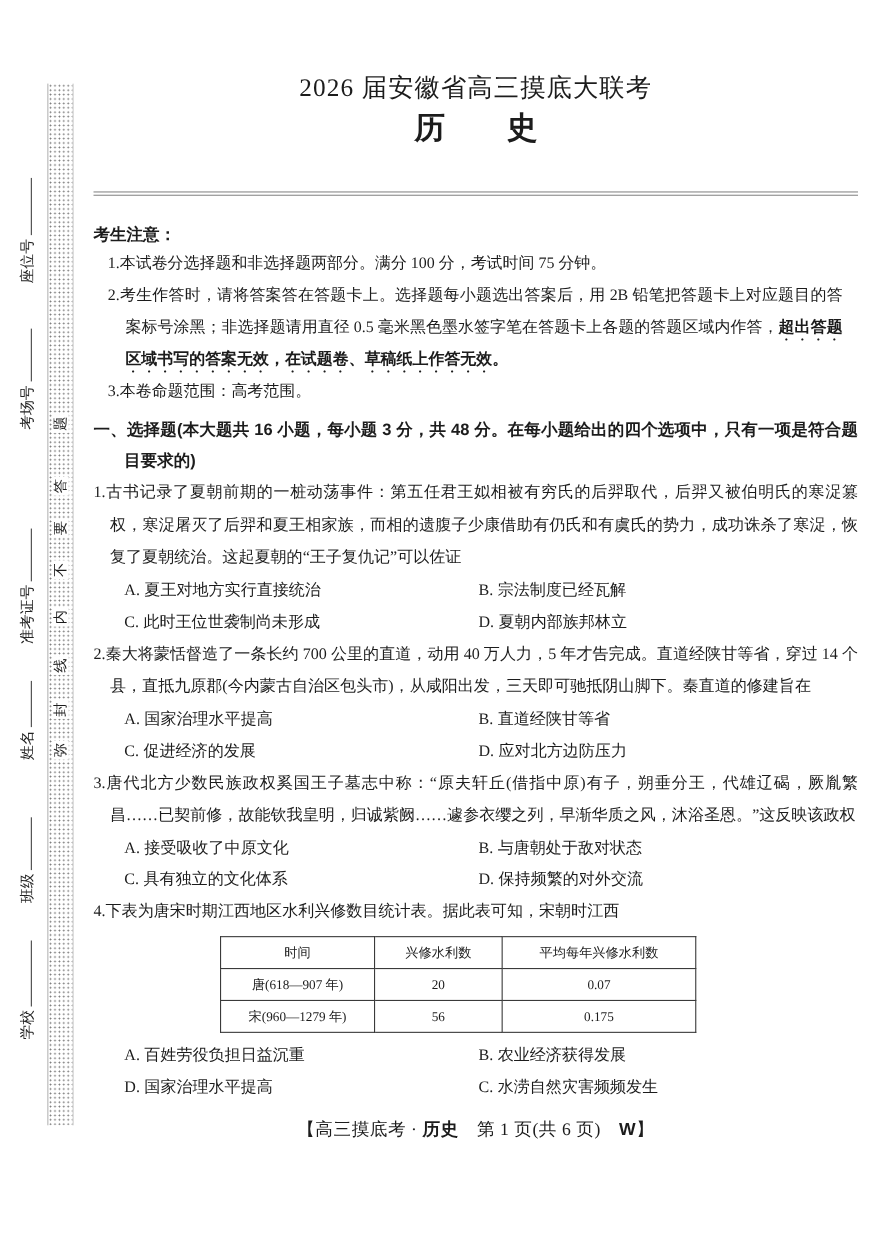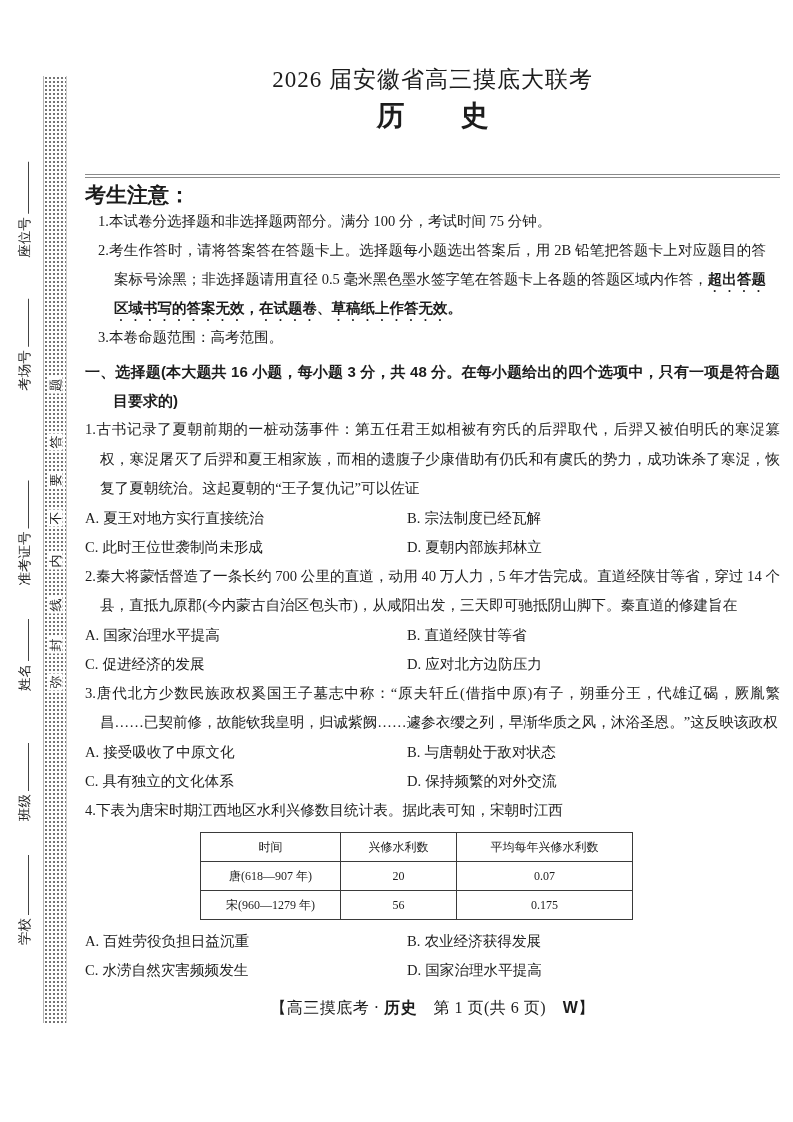--- a/index.html
+++ b/index.html
@@ -42,40 +42,40 @@
     text-align:center; font-size:23px; letter-spacing:1px;
     font-weight:500; line-height:32px;
   }
   .subject {
     text-align:center; font-size:28px; line-height:40px; 
   }
   .rule {
     margin-top:38px; height:4px;
     border-top:1.5px solid #8a8a8a; border-bottom:1.5px solid #8a8a8a;
   }
-  .notice-head { margin-top:5px; font-size:21px; line-height:24px; }
+  .notice-head { margin-top:24px; font-size:15px; line-height:24px; }
   .notes { margin-left:13px; width:668px; }
   .note {
     font-size:14.5px; line-height:29px; text-align:justify;
     padding-left:16px; text-indent:-16px;
   }
   .em-dots {
     font-family:"Liberation Sans","DejaVu Sans",sans-serif; font-weight:bold;
     -webkit-text-emphasis:filled dot; -webkit-text-emphasis-position:under left;
     text-emphasis:filled dot; text-emphasis-position:under left;
   }
   .section-head {
     margin-top:5px; font-size:15px; line-height:29px; text-align:justify;
     padding-left:28px; text-indent:-28px;
   }
   .question {
     font-size:14.6px; line-height:29.5px; text-align:justify;
     padding-left:15px; text-indent:-15px;
   }
-  .opt-row { display:flex; }
+  .opt-row { display:flex; margin-left:28px; }
   .opt { width:322px; font-size:14.6px; line-height:29px; }
   .opt .okey { margin-right:4px; }
 
   .qtable {
     border-collapse:collapse; margin:7px 0 7px 115px; table-layout:fixed;
   }
   .qtable td {
     border:1px solid #3a3a3a; text-align:center; font-size:12px;
     height:29px; padding:0 6px;
   }
@@ -198,22 +198,22 @@
           <td>56</td>
           <td>0.175</td>
         </tr>
       </tbody>
     </table>
     <div class="opt-row">
       <div class="opt"><span class="okey">A.</span><span>百姓劳役负担日益沉重</span></div>
       <div class="opt"><span class="okey">B.</span><span>农业经济获得发展</span></div>
     </div>
     <div class="opt-row">
+      <div class="opt"><span class="okey">D.</span><span>国家治理水平提高</span></div>
       <div class="opt"><span class="okey">C.</span><span>水涝自然灾害频频发生</span></div>
-      <div class="opt"><span class="okey">D.</span><span>国家治理水平提高</span></div>
     </div>
 
     <div class="footer">
       <span>【高三摸底考 · </span><span class="hei">历史</span><span>　第 1 页(共 6 页)　</span><span class="hei">W</span><span>】</span>
     </div>
 
   </div>
 </div>
 
 </body></html>

